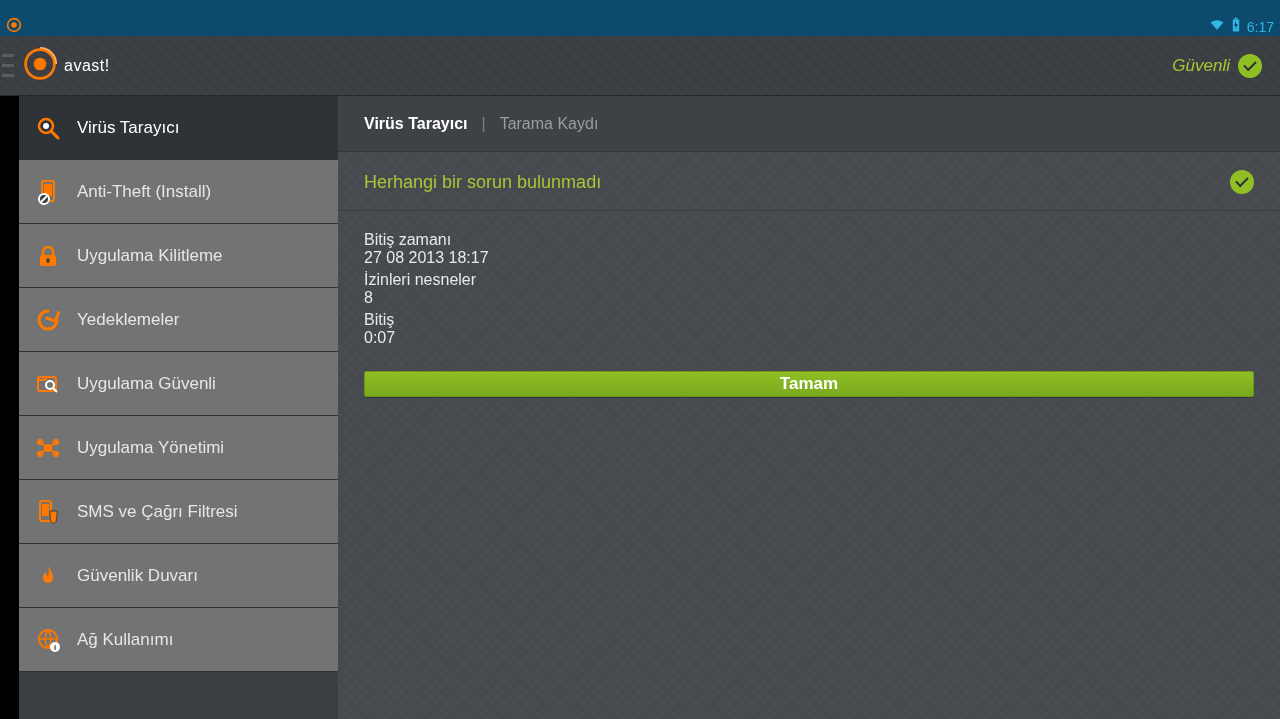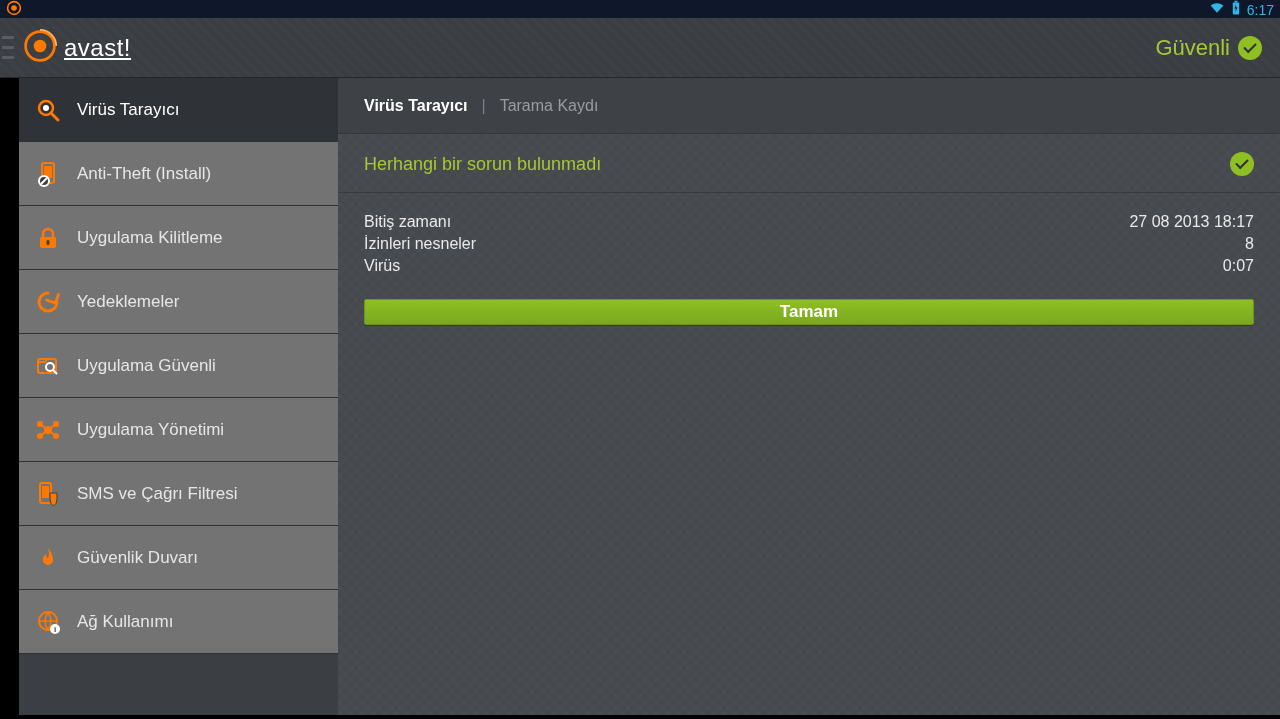--- a/index.html
+++ b/index.html
@@ -1,23 +1,23 @@
 <!DOCTYPE html>
 <html><head>
 <meta charset="utf-8">
 <style>
   * { margin: 0; padding: 0; box-sizing: border-box; font-family: "Helvetica Neue", Arial, sans-serif; }
   html, body { width: 1280px; height: 719px; background: #000; overflow: hidden; }
 
   
   .statusbar {
-    height: 18px;
-    background: #0f172a;
-    display: flex;
-    align-items: flex-start;
+    height: 36px;
+    background: #0c4a6e;
+    display: flex;
+    align-items: flex-end;
     justify-content: space-between;
     padding: 0 6px;
     color: #33b5e5;
     font-size: 14px;
   }
   .statusbar .right { display: flex; align-items: center; gap: 6px; }
 
   
   .appheader {
     height: 60px;
@@ -29,23 +29,23 @@
     padding-right: 18px;
     border-bottom: 1px solid #25272a;
   }
   .appheader .left { display: flex; align-items: center; gap: 6px; }
   .hamburger {
     width: 12px; height: 30px; display: flex; flex-direction: column; justify-content: space-around;
     margin-left: 2px; margin-right: 2px;
   }
   .hamburger span { display: block; height: 3px; background: #5a5d60; }
   .logo { display: flex; align-items: center; gap: 6px; }
-  .logo-text { color: #fff; font-size: 24px; font-weight: 400; letter-spacing: .5px; text-decoration: underline; }
+  .logo-text { color: #fff; font-size: 16px; font-weight: 400; letter-spacing: .5px; }
   .safe { display: flex; align-items: center; gap: 8px; }
-  .safe-text { color: #a7c735; font-size: 22px; }
+  .safe-text { color: #a7c735; font-size: 17px; font-style: italic; }
 
   
   .body { display: flex; height: calc(719px - 22px - 60px); margin-left: 19px; }
 
   
   .sidebar {
     width: 319px;
     background: #3b3f43;
     display: flex;
     flex-direction: column;
@@ -97,20 +97,21 @@
     padding: 18px 26px 16px 26px;
     border-bottom: 1px solid #383b3f;
   }
   .result-text { color: #a7c735; font-size: 18px; }
 
   .details { padding: 18px 26px 6px 26px; }
   .drow {
     display: flex; justify-content: space-between;
     color: #e9e9ea; font-size: 16px;
     padding: 2px 0;
+    flex-direction: column;
   }
 
   .btnrow { padding: 16px 26px; }
   .ok-btn {
     width: 100%;
     height: 26px;
     background: linear-gradient(#8fbf23, #7aa81f);
     border: 1px solid #6c951b;
     color: #fff;
     font-size: 17px;
@@ -313,21 +314,21 @@
     <div class="details">
       <div class="drow">
         <span>Bitiş zamanı</span>
         <span>27 08 2013 18:17</span>
       </div>
       <div class="drow">
         <span>İzinleri nesneler</span>
         <span>8</span>
       </div>
       <div class="drow">
-        <span>Virüs</span>
+        <span>Bitiş</span>
         <span>0:07</span>
       </div>
     </div>
 
     <div class="btnrow">
       <button class="ok-btn">Tamam</button>
     </div>
 
   </div>
 </div>

